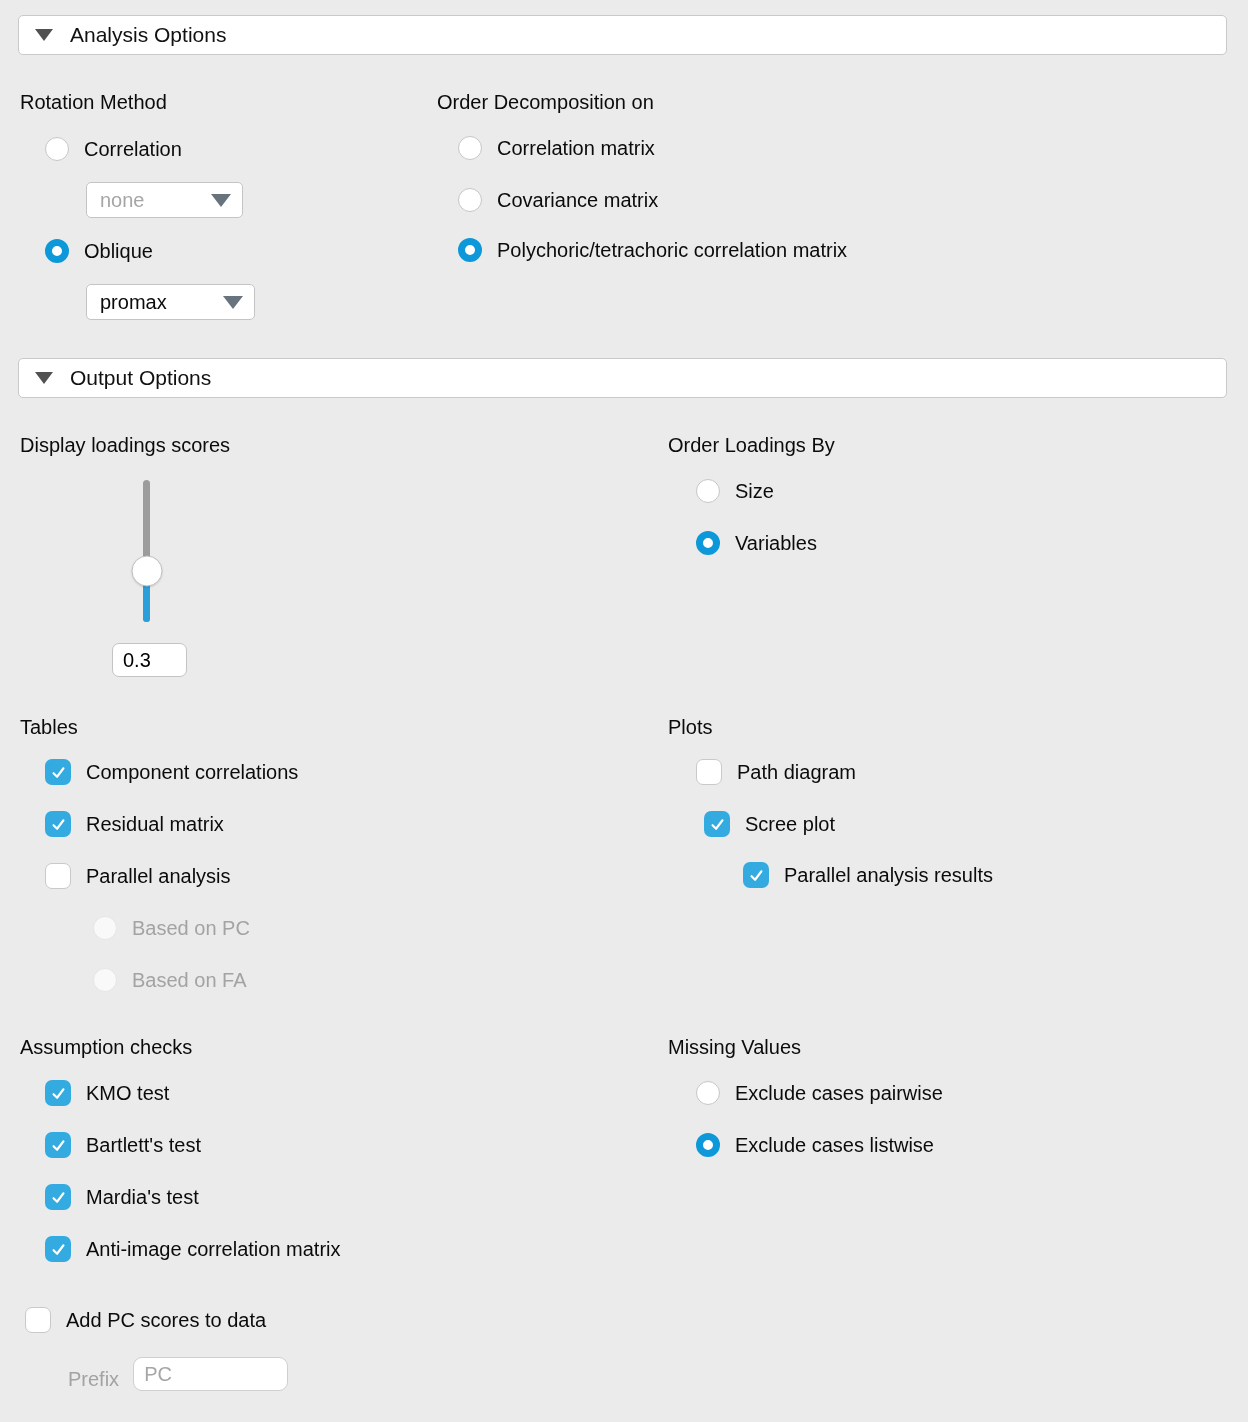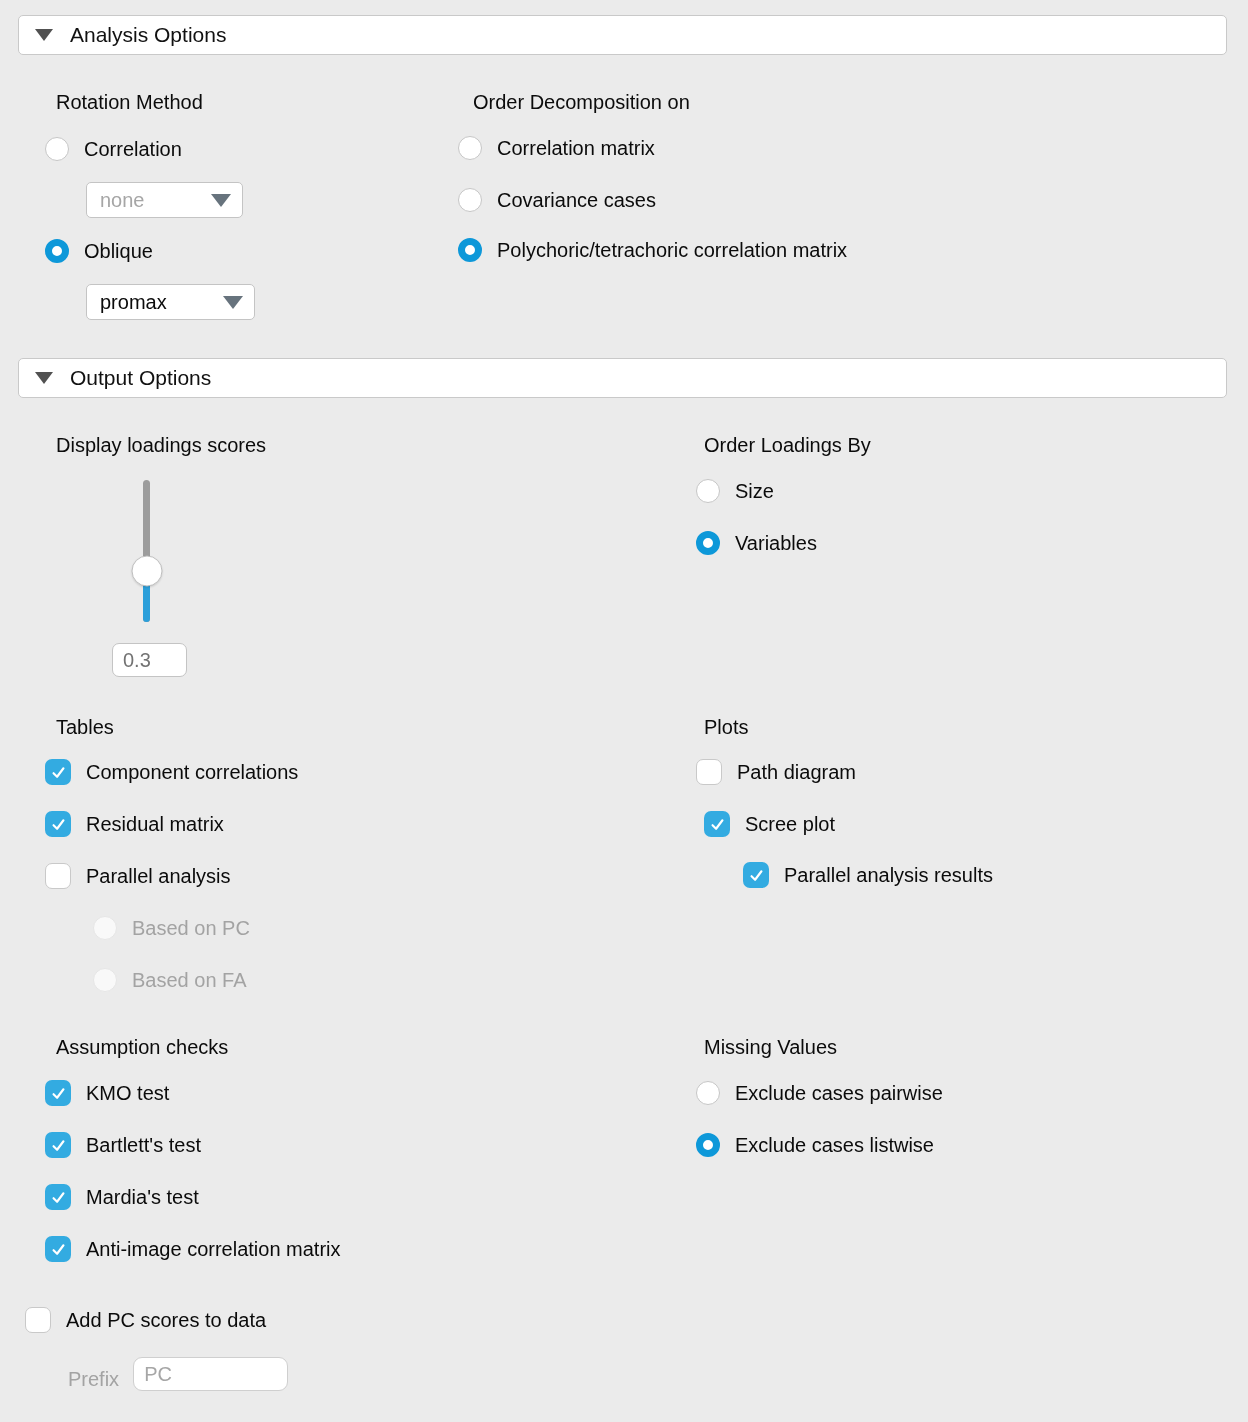--- a/index.html
+++ b/index.html
@@ -20,21 +20,21 @@
     display:flex;align-items:center;gap:17px;padding-left:16px;
     box-sizing:border-box;cursor:pointer;
   }
   .tri-down{
     width:0;height:0;flex:none;
     border-left:9px solid transparent;border-right:9px solid transparent;
     border-top:12px solid #515151;
   }
   .header-label{font-size:21px;color:#111;}
 
-  .group-title{position:absolute;color:#0b0b0b;white-space:nowrap;margin-left:36px;}
+  .group-title{position:absolute;color:#0b0b0b;white-space:nowrap;}
 
   
   .row{position:absolute;display:flex;align-items:center;gap:15px;height:26px;white-space:nowrap;}
 
   .checkbox{
     width:26px;height:26px;border-radius:7px;flex:none;box-sizing:border-box;
     display:flex;align-items:center;justify-content:center;
   }
   .checkbox.checked{background:#33abe1;}
   .checkbox.unchecked{background:#ffffff;border:1px solid #c9c9c9;}
@@ -71,21 +71,21 @@
   .slider .fill{position:absolute;left:0;right:0;top:91px;bottom:0;background:#2b9fda;border-radius:0 0 4px 4px;}
   .slider .handle{
     position:absolute;left:50%;top:91px;transform:translate(-50%,-50%);
     width:31px;height:31px;background:#ffffff;border:1px solid #bfbfbf;border-radius:50%;
     box-sizing:border-box;box-shadow:0 1px 2px rgba(0,0,0,0.12);cursor:grab;
   }
 
   .text-input{
     position:absolute;height:34px;background:#ffffff;
     border:1px solid #c4c4c4;border-radius:7px;
-    font-family:"Liberation Sans",sans-serif;font-size:20px;color:#737373;
+    font-family:"Liberation Sans",sans-serif;font-size:20px;color:#000000;
     padding:0 6px 0 10px;box-sizing:border-box;outline:none;
   }
   .text-input.disabled{color:#a6a6a6;border-color:#cfcfcf;border-radius:9px;}
 
   .prefix-row{position:absolute;display:flex;align-items:flex-end;gap:14px;height:36px;}
   .prefix-row .text-input{position:static;height:34px;}
 </style>
 </head>
 <body>
 
@@ -119,21 +119,21 @@
   </div>
 
   <div class="group-title" style="left:437px;top:91px">Order Decomposition on</div>
 
   <div class="row" style="left:458px;top:135px">
     <span class="radio unselected"></span>
     <span class="lbl">Correlation matrix</span>
   </div>
   <div class="row" style="left:458px;top:187px">
     <span class="radio unselected"></span>
-    <span class="lbl">Covariance cases</span>
+    <span class="lbl">Covariance matrix</span>
   </div>
   <div class="row" style="left:458px;top:237px">
     <span class="radio selected"></span>
     <span class="lbl">Polychoric/tetrachoric correlation matrix</span>
   </div>
 
   <div class="section-header" style="top:358px">
     <span class="tri-down"></span>
     <span class="header-label">Output Options</span>
   </div>

